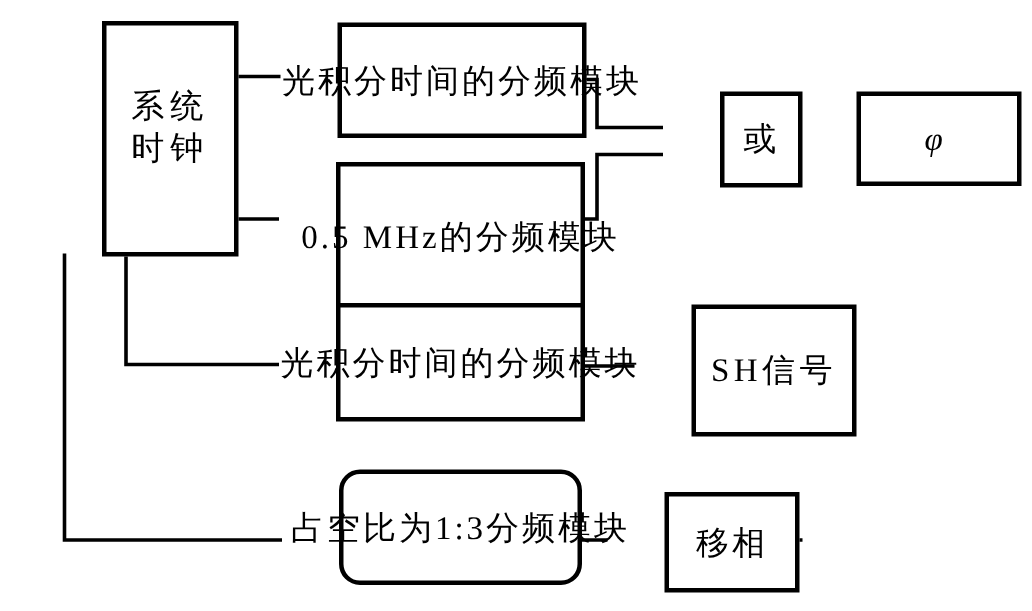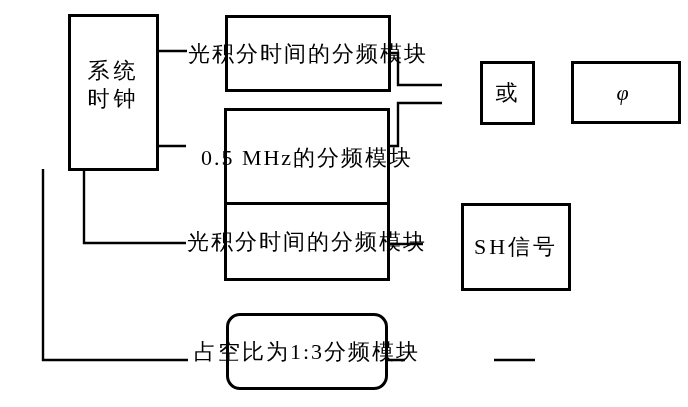--- a/index.html
+++ b/index.html
@@ -102,15 +102,18 @@
 
   <div class="box" style="left:423px; top:203px; width:110px; height:88px;">
     <span class="signal-row">SH信号</span>
   </div>
 
   <div class="box" style="left:188px; top:313px; width:162px; height:77px;border-radius:14px;">
     <span class="line">占空比为1:3</span>
     <span class="line">分频模块</span>
   </div>
 
+  <div class="box" style="left:405px; top:328px; width:90px; height:67px;">
+    <span>移相</span>
+  </div>
 
 
 </div>
 
 </body></html>

